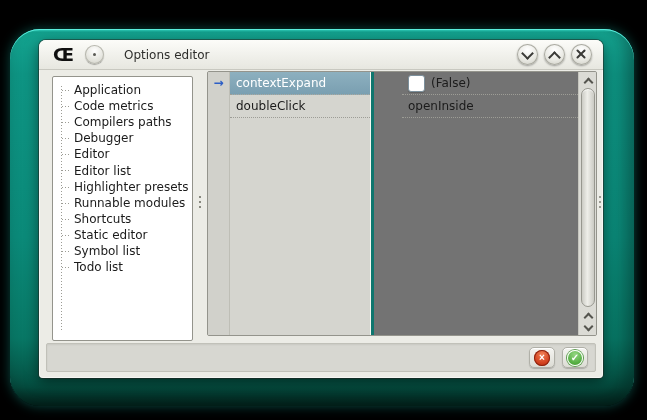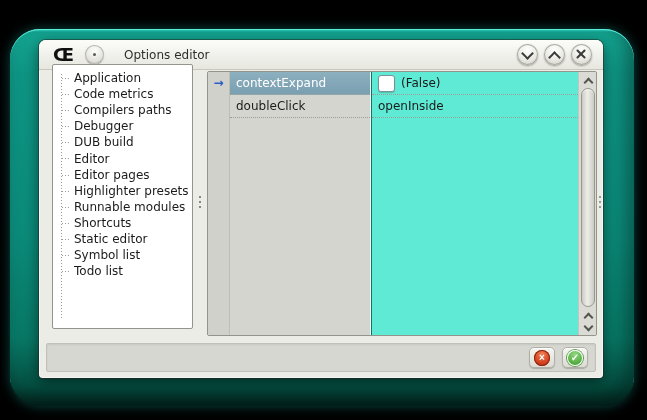--- a/index.html
+++ b/index.html
@@ -30,21 +30,21 @@
   .winbtn{width:21px;height:21px;border-radius:50%;position:relative;
     background:radial-gradient(circle at 50% 30%,#ffffff,#e9e9e3 55%,#c9c9c0);
     box-shadow:inset 0 0 0 1px #aaaaa1,0 1px 2px rgba(0,0,0,.35);}
   .chev{position:absolute;left:6px;width:7px;height:7px;border-left:2px solid #3b3b38;border-bottom:2px solid #3b3b38;}
   .chev.down{top:5px;transform:rotate(-45deg);}
   .chev.up{top:9px;transform:rotate(135deg);}
   .xbar{position:absolute;left:4px;top:9px;width:12px;height:2px;background:#3b3b38;border-radius:1px;}
   .xbar.a{transform:rotate(45deg);} .xbar.b{transform:rotate(-45deg);}
 
   
-  .tree{position:absolute;left:13px;top:24px;width:141px;height:265px;background:#fff;
+  .tree{position:absolute;left:13px;top:36px;width:141px;height:265px;background:#fff;
     border:1px solid #94948c;border-radius:2px;box-sizing:border-box;padding-top:5px;overflow:hidden;}
   .tree::before{content:"";position:absolute;left:8px;top:9px;height:246px;width:1px;
     background-image:repeating-linear-gradient(180deg,#9c9c95 0 1px,transparent 1px 3px);}
   .titem{height:16.1px;display:flex;align-items:center;position:relative;padding-left:17px;white-space:nowrap;cursor:default;}
   .titem::before{content:"";position:absolute;left:9px;top:8px;width:7px;height:1px;
     background-image:repeating-linear-gradient(90deg,#9c9c95 0 1px,transparent 1px 3px);}
   .titem .lbl{padding:0 3px;border:1px solid transparent;border-radius:3px;line-height:14px;}
   .titem.selected .lbl{background:linear-gradient(180deg,#e2eff8,#c6ddf0);border-color:#8db5d4;}
 
   
@@ -52,21 +52,21 @@
     background-image:repeating-linear-gradient(180deg,#88887f 0 2px,transparent 2px 5px);background-size:2px 100%;background-repeat:no-repeat;background-position:center;}
   .edgegrip{position:absolute;left:559px;top:156px;width:3px;height:13px;
     background-image:repeating-linear-gradient(180deg,#9a9a92 0 2px,transparent 2px 5px);background-size:2px 100%;background-repeat:no-repeat;background-position:center;}
 
   
   .grid{position:absolute;left:168px;top:31px;width:390px;height:265px;border:1px solid #94948c;
     border-radius:2px;box-sizing:border-box;background:#d8d8d2;display:flex;overflow:hidden;}
   .gutter{width:21px;background:#d1d1cb;border-right:1px solid #bebeb6;}
   .gmark{height:23px;line-height:23px;text-align:center;color:#2d5fc6;font-weight:bold;font-size:12px;}
   .namecol{width:140px;display:flex;flex-direction:column;background:#d5d5cf;border-right:1px solid #f6f6f2;}
-  .valuecol{flex:1;display:flex;flex-direction:column;background:#5eead4;border-left:1px solid #0f766e;}
+  .valuecol{flex:1;display:flex;flex-direction:column;background:#737373;border-left:3px solid #0f766e;padding-left:28px;}
   .cell{height:23px;box-sizing:border-box;border-bottom:1px dotted #9d9d96;display:flex;align-items:center;padding:0 6px;}
   .ncell.sel{background:linear-gradient(180deg,#8db0bf,#7a9fb1);color:#fff;}
   .vcell{gap:6px;}
   .cb{width:15px;height:15px;background:#fff;border:1px solid #7c909c;border-radius:3px;box-shadow:0 1px 1px rgba(0,0,0,.18);}
 
   
   .sbar{width:18px;background:#dbdbd5;border-left:1px solid #c6c6be;display:flex;flex-direction:column;align-items:center;padding:2px 0;box-sizing:border-box;}
   .schev{width:8px;height:8px;position:relative;flex:0 0 auto;margin:2px 0;}
   .schev::before{content:"";position:absolute;left:1px;top:2px;width:5px;height:5px;border-left:2px solid #55554f;border-bottom:2px solid #55554f;}
   .schev.up::before{transform:rotate(135deg);top:3px;}
@@ -120,27 +120,24 @@
       <div class="titem">
           <span class="lbl">Code metrics</span>
         </div>
       <div class="titem">
           <span class="lbl">Compilers paths</span>
         </div>
       <div class="titem">
           <span class="lbl">Debugger</span>
         </div>
       <div class="titem">
-          <span class="lbl">DUB build</span>
-        </div>
-      <div class="titem">
           <span class="lbl">Editor</span>
         </div>
       <div class="titem">
-          <span class="lbl">Editor pages</span>
+          <span class="lbl">Editor list</span>
         </div>
       <div class="titem">
           <span class="lbl">Highlighter presets</span>
         </div>
       <div class="titem">
           <span class="lbl">Runnable modules</span>
         </div>
       <div class="titem">
           <span class="lbl">Shortcuts</span>
         </div>

